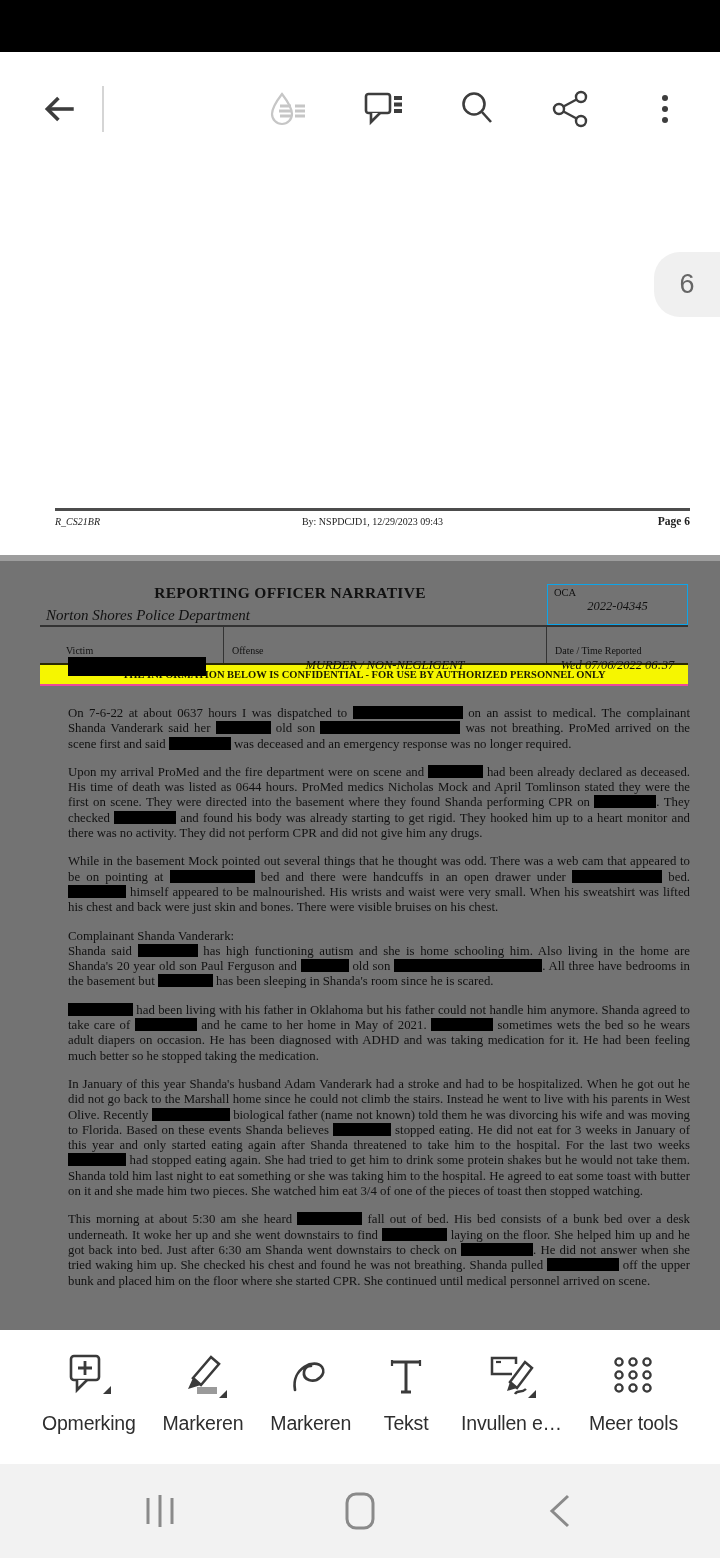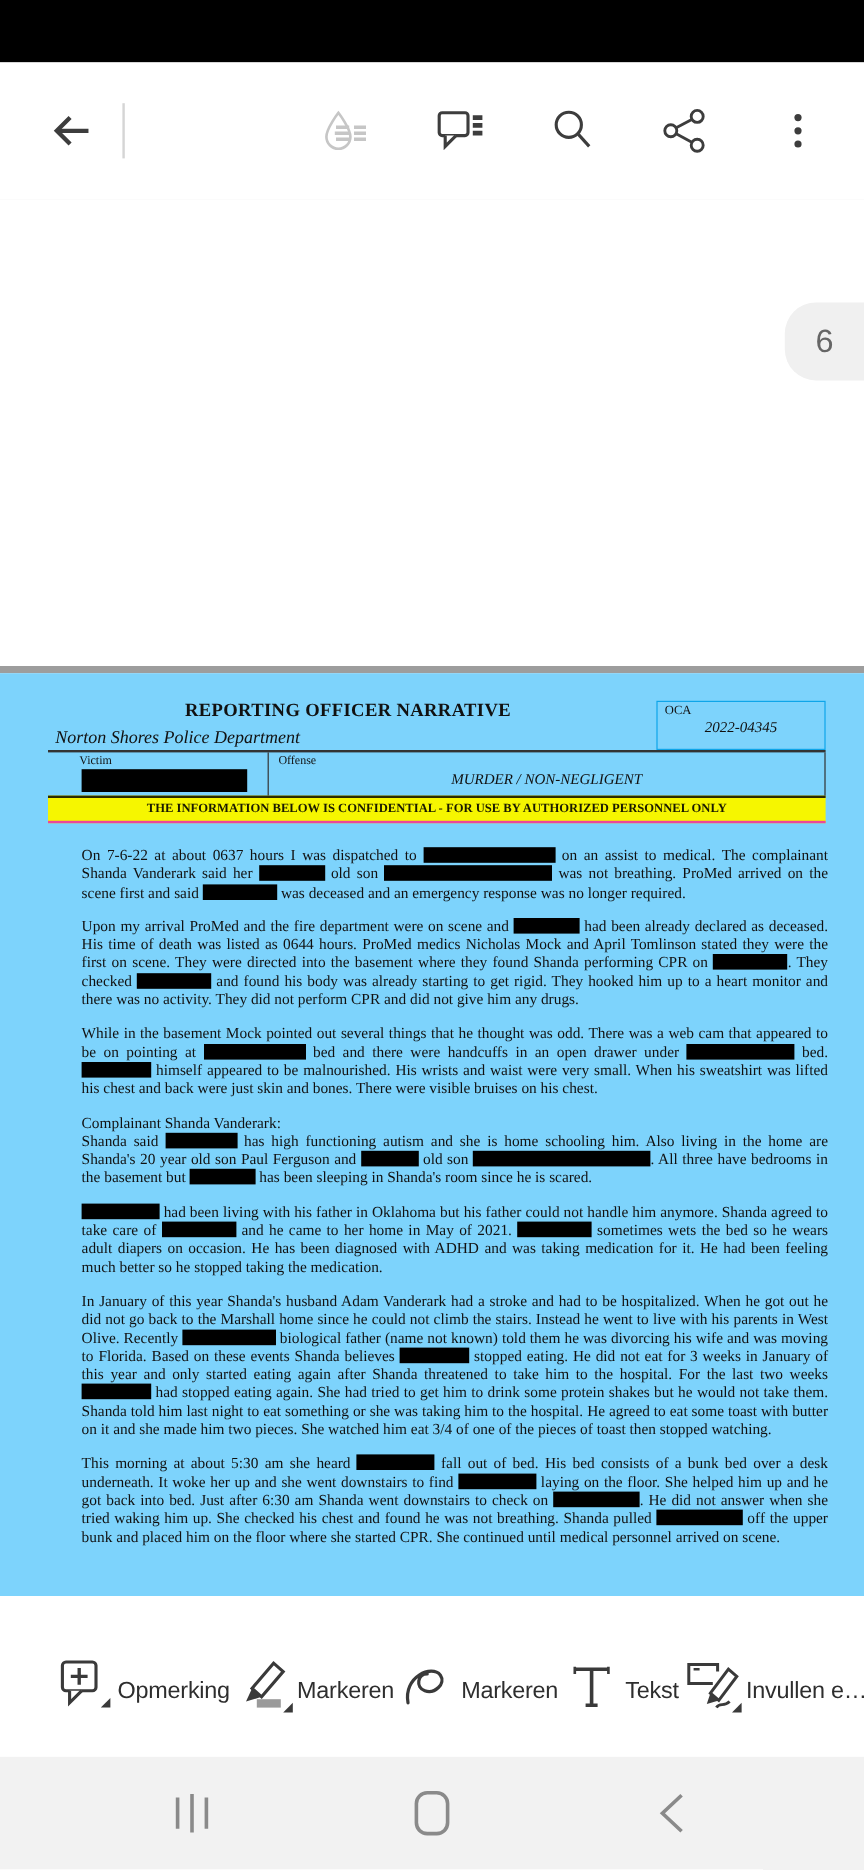--- a/index.html
+++ b/index.html
@@ -13,21 +13,21 @@
     border-bottom:1px solid #e2e2e2;display:flex;align-items:center;}
   .back-btn{margin-left:38px;width:44px;height:44px;display:flex;align-items:center;justify-content:center;}
   .tb-divider{width:2px;height:46px;background:#d5d5d5;margin-left:20px;}
   .toolbar-right{display:flex;align-items:center;gap:52px;margin-left:auto;margin-right:34px;}
   .tb-icon{width:42px;height:40px;display:flex;align-items:center;justify-content:center;}
 
   
   .viewer{position:absolute;top:166px;left:0;width:720px;height:1164px;background:#fff;}
   .page5{position:absolute;top:0;left:0;width:720px;height:389px;background:#fff;}
   .page-gap{position:absolute;top:389px;left:0;width:720px;height:6px;background:#9d9d9d;}
-  .page6{position:absolute;top:395px;left:0;width:720px;height:769px;background:#7dd3fc;font-family:"Liberation Serif",serif;color:#111;}
+  .page6{position:absolute;top:395px;left:0;width:720px;height:769px;background:#737373;font-family:"Liberation Serif",serif;color:#111;}
 
   .page-badge{position:absolute;top:86px;right:0;width:66px;height:65px;background:#f0f0f0;
     border-radius:26px 0 0 26px;display:flex;align-items:center;justify-content:center;
     font-size:27px;color:#666;font-family:"Liberation Sans",sans-serif;}
 
   
   .p5-footer{position:absolute;left:0;right:0;bottom:28px;font-family:"Liberation Serif",serif;color:#222;}
   .p5-rule{margin:0 30px 4px 55px;height:3px;background:#4c4c4c;}
   .p5-row{display:flex;align-items:baseline;margin:0 30px 0 55px;}
   .p5-left{font-style:italic;font-size:10px;flex:0 0 170px;}
@@ -39,34 +39,34 @@
   .doc-title{position:absolute;top:23px;left:0;right:148px;text-align:center;font-weight:bold;font-size:15.5px;letter-spacing:.3px;}
   .doc-agency{position:absolute;top:46px;left:6px;font-style:italic;font-size:15px;}
   .oca-box{position:absolute;top:23px;right:0;width:141px;height:41px;border:1px solid #0ea5e9;box-sizing:border-box;}
   .oca-label{font-size:10.5px;padding:2px 0 0 6px;}
   .oca-number{font-style:italic;font-size:12.5px;text-align:center;margin-top:1px;}
   .doc-table{position:absolute;top:64px;left:0;right:0;bottom:0;border-top:2px solid #333;display:flex;}
   .cell{box-sizing:border-box;}
   .cell-victim{width:184px;border-right:1px solid #333;}
   .cell-offense{flex:1;border-right:1px solid #333;}
   .cell-date{width:141px;}
-  .field-label{font-size:10px;padding:2px 0 0 8px;}
+  .field-label{font-size:10px;padding:18px 0 0 8px;}
   .cell-victim .field-label{padding-left:26px;}
   .victim-redact{margin:1px 0 0 28px;width:138px;height:19px;background:#000;}
   .field-value{font-style:italic;font-size:12.5px;text-align:center;margin-top:2px;}
   .banner{margin:0 32px 0 40px;height:19px;background:#f6f600;border-top:2px solid #2a2a00;border-bottom:2px solid #ec4899;
     text-align:center;font-weight:bold;font-size:10.5px;line-height:19px;color:#1a1a00;}
   .doc-body{margin:20px 30px 0 68px;font-size:12.8px;line-height:15.3px;text-align:justify;}
   .para{margin:0 0 13px 0;}
   .redact{display:inline-block;background:#000;height:13px;vertical-align:-2px;}
 
   
   .tool-bar{position:absolute;top:1330px;left:0;width:720px;height:134px;background:#fff;display:flex;
     justify-content:space-between;padding:0 42px;box-sizing:border-box;}
-  .tool{display:flex;flex-direction:row;align-items:center;padding-top:18px;}
+  .tool{display:flex;flex-direction:column;align-items:center;padding-top:18px;}
   .tool-icon{width:56px;height:58px;position:relative;display:flex;align-items:center;justify-content:center;}
   .tool-label{margin-top:6px;font-size:19.5px;color:#2e2e2e;letter-spacing:-.2px;white-space:nowrap;}
 
   
   .nav-bar{position:absolute;top:1464px;left:0;width:720px;height:94px;background:#f2f2f2;
     display:flex;align-items:center;justify-content:center;gap:158px;}
   .nav-icon{width:42px;height:42px;display:flex;align-items:center;justify-content:center;}
 
   svg{display:block;}
 </style>
@@ -137,20 +137,30 @@
             <circle cx="14" cy="20" r="3"></circle>
             <circle cx="14" cy="31" r="3"></circle>
         </svg>
       </span>
     </div>
   </div>
 </div>
 
 <div class="viewer">
 
+  <div class="page5">
+    <div class="p5-footer">
+      <div class="p5-rule"></div>
+      <div class="p5-row">
+        <span class="p5-left">R_CS21BR</span>
+        <span class="p5-center">By: NSPDCJD1,  12/29/2023 09:43</span>
+        <span class="p5-right">Page 6</span>
+      </div>
+    </div>
+  </div>
 
   <div class="page-gap"></div>
 
   <div class="page-badge">6</div>
 
   <div class="page6">
     <div class="doc-head">
       <div class="doc-title">REPORTING OFFICER NARRATIVE</div>
       <div class="doc-agency">Norton Shores Police Department</div>
       <div class="oca-box">
@@ -159,20 +169,24 @@
       </div>
       <div class="doc-table">
         <div class="cell cell-victim">
           <div class="field-label">Victim</div>
           <div class="victim-redact"></div>
         </div>
         <div class="cell cell-offense">
           <div class="field-label">Offense</div>
           <div class="field-value">MURDER / NON-NEGLIGENT</div>
         </div>
+        <div class="cell cell-date">
+          <div class="field-label">Date / Time Reported</div>
+          <div class="field-value">Wed 07/06/2022 06:37</div>
+        </div>
       </div>
     </div>
     <div class="banner">THE INFORMATION BELOW IS CONFIDENTIAL - FOR USE BY AUTHORIZED PERSONNEL ONLY</div>
     <div class="doc-body">
         <p class="para">On 7-6-22 at about 0637 hours I was dispatched to <span class="redact" style="width: 110px;"></span> on an assist to medical.   The complainant Shanda Vanderark said her <span class="redact" style="width: 55px;"></span> old son <span class="redact" style="width: 140px;"></span> was not breathing.  ProMed arrived on the scene first and said <span class="redact" style="width: 62px;"></span> was deceased and an emergency response was no longer required.</p>
         <p class="para">Upon my arrival ProMed and the fire department were on scene and <span class="redact" style="width: 55px;"></span> had been already declared as deceased. His time of death was listed as 0644 hours.  ProMed medics Nicholas Mock and April Tomlinson stated they were the first on scene.  They were directed into the basement where they found Shanda performing CPR on <span class="redact" style="width: 62px;"></span>.  They checked <span class="redact" style="width: 62px;"></span> and found his body was already starting to get rigid.  They hooked him up to a heart monitor and there was no activity.  They did not perform CPR and did not give him any drugs.</p>
         <p class="para">While in the basement Mock pointed out several things that he thought was odd.  There was a web cam that appeared to be on pointing at <span class="redact" style="width: 85px;"></span> bed and there were handcuffs in an open drawer under <span class="redact" style="width: 90px;"></span> bed.  <span class="redact" style="width: 58px;"></span> himself appeared to be malnourished.  His wrists and waist were very small.  When his sweatshirt was lifted his chest and back were just skin and bones.  There were visible bruises on his chest.</p>
         <p class="para">Complainant Shanda Vanderark:<br>Shanda said <span class="redact" style="width: 60px;"></span> has high functioning autism and she is home schooling him.  Also living in the home are Shanda's 20 year old son Paul Ferguson and <span class="redact" style="width: 48px;"></span> old son <span class="redact" style="width: 148px;"></span>.  All three have bedrooms in the basement but <span class="redact" style="width: 55px;"></span> has been sleeping in Shanda's room since he is scared.</p>
         <p class="para"><span class="redact" style="width: 65px;"></span> had been living with his father in Oklahoma but his father could not handle him anymore.  Shanda agreed to take care of <span class="redact" style="width: 62px;"></span> and he came to her home in May of 2021.  <span class="redact" style="width: 62px;"></span> sometimes wets the bed so he wears adult diapers on occasion.  He has been diagnosed with ADHD and was taking medication for it.  He had been feeling much better so he stopped taking the medication.</p>
         <p class="para">In January of this year Shanda's husband Adam Vanderark had a stroke and had to be hospitalized.  When he got out he did not go back to the Marshall home since he could not climb the stairs.  Instead he went to live with his parents in West Olive.  Recently <span class="redact" style="width: 78px;"></span> biological father (name not known) told them he was divorcing his wife and was moving to Florida.  Based on these events Shanda believes <span class="redact" style="width: 58px;"></span> stopped eating.  He did not eat for 3 weeks in January of this year and only started eating again after Shanda threatened to take him to the hospital.  For the last two weeks <span class="redact" style="width: 58px;"></span> had stopped eating again.  She had tried to get him to drink some protein shakes but he would not take them.  Shanda told him last night to eat something or she was taking him to the hospital.  He agreed to eat some toast with butter on it and she made him two pieces.  She watched him eat 3/4 of one of the pieces of toast then stopped watching.</p>

